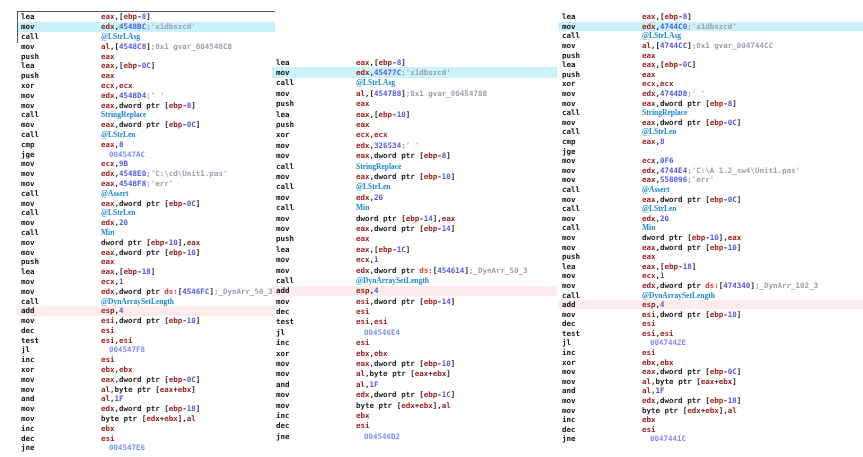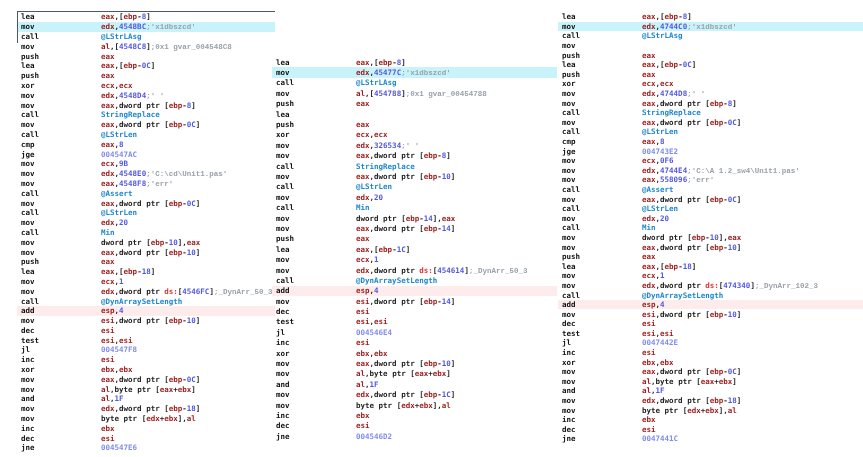--- a/index.html
+++ b/index.html
@@ -25,23 +25,23 @@
   .mn{
     display:inline-block;
     width:80px;
     flex:0 0 80px;
     color:var(--c-mnemonic);
   }
   .op{flex:1 1 auto;}
   .t-reg{color:var(--c-register);}
   .t-kw{color:var(--c-punct);}
   .t-num{color:var(--c-number);}
-  .t-addr{color:var(--c-jump_address);}
-  .t-func{color:var(--c-call_target);}
-  .t-com{color:var(--c-comment);font-family:Liberation Mono, monospace;}
+  .t-addr{color:var(--c-jump_address);margin-left:8px;}
+  .t-func{color:var(--c-call_target);font-family:Liberation Serif, serif;}
+  .t-com{color:var(--c-comment);}
   .t-seg{color:var(--c-segment);}
   .t-punct{color:var(--c-punct);}
   .border-line{position:absolute;background:var(--c-border);}
 </style>
 </head>
 <body>
 
 <div id="view" style="--c-mnemonic: #111111; --c-register: #9c1b1b; --c-number: #5156e3; --c-jump_address: #7f8cf0; --c-call_target: #1d87cf; --c-comment: #9aa1ab; --c-segment: #e23434; --c-punct: #1f1f1f; --c-highlight_match: #c9f3fa; --c-highlight_diff: #fdeceb; --c-border: #4a5a63;">
     <div class="col" style="left: 17px; top: 12px; width: 258px; --rh: 9.8px;">
       <div class="row"><span class="mn">lea</span><span class="op"><span class="t-reg">eax</span><span class="t-punct">,</span><span class="t-punct">[</span><span class="t-reg">ebp</span><span class="t-punct">-</span><span class="t-num">8</span><span class="t-punct">]</span></span></div>
@@ -91,21 +91,21 @@
       <div class="row"><span class="mn">jne</span><span class="op"><span class="t-addr">004547E6</span></span></div>
     </div>
     <div class="border-line" style="left: 17px; top: 11px; width: 258px; height: 1px;"></div>
     <div class="border-line" style="left: 17px; top: 11px; width: 1px; height: 32px;"></div>
     <div class="col" style="left: 272px; top: 57px; width: 285px; --rh: 10.4px;">
       <div class="row"><span class="mn">lea</span><span class="op"><span class="t-reg">eax</span><span class="t-punct">,</span><span class="t-punct">[</span><span class="t-reg">ebp</span><span class="t-punct">-</span><span class="t-num">8</span><span class="t-punct">]</span></span></div>
       <div class="row hl-cyan"><span class="mn">mov</span><span class="op"><span class="t-reg">edx</span><span class="t-punct">,</span><span class="t-num">45477C</span><span class="t-com">;'x1dbszcd'</span></span></div>
       <div class="row"><span class="mn">call</span><span class="op"><span class="t-func">@LStrLAsg</span></span></div>
       <div class="row"><span class="mn">mov</span><span class="op"><span class="t-reg">al</span><span class="t-punct">,</span><span class="t-punct">[</span><span class="t-num">454788</span><span class="t-punct">]</span><span class="t-com">;0x1 gvar_00454788</span></span></div>
       <div class="row"><span class="mn">push</span><span class="op"><span class="t-reg">eax</span></span></div>
-      <div class="row"><span class="mn">lea</span></div>
+      <div class="row"><span class="mn">lea</span><span class="op"><span class="t-reg">eax</span><span class="t-punct">,</span><span class="t-punct">[</span><span class="t-reg">ebp</span><span class="t-punct">-</span><span class="t-num">10</span><span class="t-punct">]</span></span></div>
       <div class="row"><span class="mn">push</span><span class="op"><span class="t-reg">eax</span></span></div>
       <div class="row"><span class="mn">xor</span><span class="op"><span class="t-reg">ecx</span><span class="t-punct">,</span><span class="t-reg">ecx</span></span></div>
       <div class="row"><span class="mn">mov</span><span class="op"><span class="t-reg">edx</span><span class="t-punct">,</span><span class="t-num">326534</span><span class="t-com">;' '</span></span></div>
       <div class="row"><span class="mn">mov</span><span class="op"><span class="t-reg">eax</span><span class="t-punct">,</span><span class="t-kw">dword</span><span class="t-punct"> </span><span class="t-kw">ptr</span><span class="t-punct"> </span><span class="t-punct">[</span><span class="t-reg">ebp</span><span class="t-punct">-</span><span class="t-num">8</span><span class="t-punct">]</span></span></div>
       <div class="row"><span class="mn">call</span><span class="op"><span class="t-func">StringReplace</span></span></div>
       <div class="row"><span class="mn">mov</span><span class="op"><span class="t-reg">eax</span><span class="t-punct">,</span><span class="t-kw">dword</span><span class="t-punct"> </span><span class="t-kw">ptr</span><span class="t-punct"> </span><span class="t-punct">[</span><span class="t-reg">ebp</span><span class="t-punct">-</span><span class="t-num">10</span><span class="t-punct">]</span></span></div>
       <div class="row"><span class="mn">call</span><span class="op"><span class="t-func">@LStrLen</span></span></div>
       <div class="row"><span class="mn">mov</span><span class="op"><span class="t-reg">edx</span><span class="t-punct">,</span><span class="t-num">20</span></span></div>
       <div class="row"><span class="mn">call</span><span class="op"><span class="t-func">Min</span></span></div>
       <div class="row"><span class="mn">mov</span><span class="op"><span class="t-kw">dword</span><span class="t-punct"> </span><span class="t-kw">ptr</span><span class="t-punct"> </span><span class="t-punct">[</span><span class="t-reg">ebp</span><span class="t-punct">-</span><span class="t-num">14</span><span class="t-punct">]</span><span class="t-punct">,</span><span class="t-reg">eax</span></span></div>
@@ -128,32 +128,32 @@
       <div class="row"><span class="mn">mov</span><span class="op"><span class="t-reg">edx</span><span class="t-punct">,</span><span class="t-kw">dword</span><span class="t-punct"> </span><span class="t-kw">ptr</span><span class="t-punct"> </span><span class="t-punct">[</span><span class="t-reg">ebp</span><span class="t-punct">-</span><span class="t-num">1C</span><span class="t-punct">]</span></span></div>
       <div class="row"><span class="mn">mov</span><span class="op"><span class="t-kw">byte</span><span class="t-punct"> </span><span class="t-kw">ptr</span><span class="t-punct"> </span><span class="t-punct">[</span><span class="t-reg">edx</span><span class="t-punct">+</span><span class="t-reg">ebx</span><span class="t-punct">]</span><span class="t-punct">,</span><span class="t-reg">al</span></span></div>
       <div class="row"><span class="mn">inc</span><span class="op"><span class="t-reg">ebx</span></span></div>
       <div class="row"><span class="mn">dec</span><span class="op"><span class="t-reg">esi</span></span></div>
       <div class="row"><span class="mn">jne</span><span class="op"><span class="t-addr">004546D2</span></span></div>
     </div>
     <div class="col" style="left: 558px; top: 12px; width: 305px; --rh: 9.6px;">
       <div class="row"><span class="mn">lea</span><span class="op"><span class="t-reg">eax</span><span class="t-punct">,</span><span class="t-punct">[</span><span class="t-reg">ebp</span><span class="t-punct">-</span><span class="t-num">8</span><span class="t-punct">]</span></span></div>
       <div class="row hl-cyan"><span class="mn">mov</span><span class="op"><span class="t-reg">edx</span><span class="t-punct">,</span><span class="t-num">4744C0</span><span class="t-com">;'x1dbszcd'</span></span></div>
       <div class="row"><span class="mn">call</span><span class="op"><span class="t-func">@LStrLAsg</span></span></div>
-      <div class="row"><span class="mn">mov</span></div>
+      <div class="row"><span class="mn">mov</span><span class="op"><span class="t-reg">al</span><span class="t-punct">,</span><span class="t-punct">[</span><span class="t-num">4744CC</span><span class="t-punct">]</span><span class="t-com">;0x1 gvar_004744CC</span></span></div>
       <div class="row"><span class="mn">push</span><span class="op"><span class="t-reg">eax</span></span></div>
       <div class="row"><span class="mn">lea</span><span class="op"><span class="t-reg">eax</span><span class="t-punct">,</span><span class="t-punct">[</span><span class="t-reg">ebp</span><span class="t-punct">-</span><span class="t-num">0C</span><span class="t-punct">]</span></span></div>
       <div class="row"><span class="mn">push</span><span class="op"><span class="t-reg">eax</span></span></div>
       <div class="row"><span class="mn">xor</span><span class="op"><span class="t-reg">ecx</span><span class="t-punct">,</span><span class="t-reg">ecx</span></span></div>
       <div class="row"><span class="mn">mov</span><span class="op"><span class="t-reg">edx</span><span class="t-punct">,</span><span class="t-num">4744D8</span><span class="t-com">;' '</span></span></div>
       <div class="row"><span class="mn">mov</span><span class="op"><span class="t-reg">eax</span><span class="t-punct">,</span><span class="t-kw">dword</span><span class="t-punct"> </span><span class="t-kw">ptr</span><span class="t-punct"> </span><span class="t-punct">[</span><span class="t-reg">ebp</span><span class="t-punct">-</span><span class="t-num">8</span><span class="t-punct">]</span></span></div>
       <div class="row"><span class="mn">call</span><span class="op"><span class="t-func">StringReplace</span></span></div>
       <div class="row"><span class="mn">mov</span><span class="op"><span class="t-reg">eax</span><span class="t-punct">,</span><span class="t-kw">dword</span><span class="t-punct"> </span><span class="t-kw">ptr</span><span class="t-punct"> </span><span class="t-punct">[</span><span class="t-reg">ebp</span><span class="t-punct">-</span><span class="t-num">0C</span><span class="t-punct">]</span></span></div>
       <div class="row"><span class="mn">call</span><span class="op"><span class="t-func">@LStrLen</span></span></div>
       <div class="row"><span class="mn">cmp</span><span class="op"><span class="t-reg">eax</span><span class="t-punct">,</span><span class="t-num">8</span></span></div>
-      <div class="row"><span class="mn">jge</span><span class="op"><span class="t-addr">004743E2</span></span></div>
+      <div class="row"><span class="mn">jge</span></div>
       <div class="row"><span class="mn">mov</span><span class="op"><span class="t-reg">ecx</span><span class="t-punct">,</span><span class="t-num">0F6</span></span></div>
       <div class="row"><span class="mn">mov</span><span class="op"><span class="t-reg">edx</span><span class="t-punct">,</span><span class="t-num">4744E4</span><span class="t-com">;'C:\A 1.2_sw4\Unit1.pas'</span></span></div>
       <div class="row"><span class="mn">mov</span><span class="op"><span class="t-reg">eax</span><span class="t-punct">,</span><span class="t-num">558096</span><span class="t-com">;'err'</span></span></div>
       <div class="row"><span class="mn">call</span><span class="op"><span class="t-func">@Assert</span></span></div>
       <div class="row"><span class="mn">mov</span><span class="op"><span class="t-reg">eax</span><span class="t-punct">,</span><span class="t-kw">dword</span><span class="t-punct"> </span><span class="t-kw">ptr</span><span class="t-punct"> </span><span class="t-punct">[</span><span class="t-reg">ebp</span><span class="t-punct">-</span><span class="t-num">0C</span><span class="t-punct">]</span></span></div>
       <div class="row"><span class="mn">call</span><span class="op"><span class="t-func">@LStrLen</span></span></div>
       <div class="row"><span class="mn">mov</span><span class="op"><span class="t-reg">edx</span><span class="t-punct">,</span><span class="t-num">20</span></span></div>
       <div class="row"><span class="mn">call</span><span class="op"><span class="t-func">Min</span></span></div>
       <div class="row"><span class="mn">mov</span><span class="op"><span class="t-kw">dword</span><span class="t-punct"> </span><span class="t-kw">ptr</span><span class="t-punct"> </span><span class="t-punct">[</span><span class="t-reg">ebp</span><span class="t-punct">-</span><span class="t-num">10</span><span class="t-punct">]</span><span class="t-punct">,</span><span class="t-reg">eax</span></span></div>
       <div class="row"><span class="mn">mov</span><span class="op"><span class="t-reg">eax</span><span class="t-punct">,</span><span class="t-kw">dword</span><span class="t-punct"> </span><span class="t-kw">ptr</span><span class="t-punct"> </span><span class="t-punct">[</span><span class="t-reg">ebp</span><span class="t-punct">-</span><span class="t-num">10</span><span class="t-punct">]</span></span></div>

